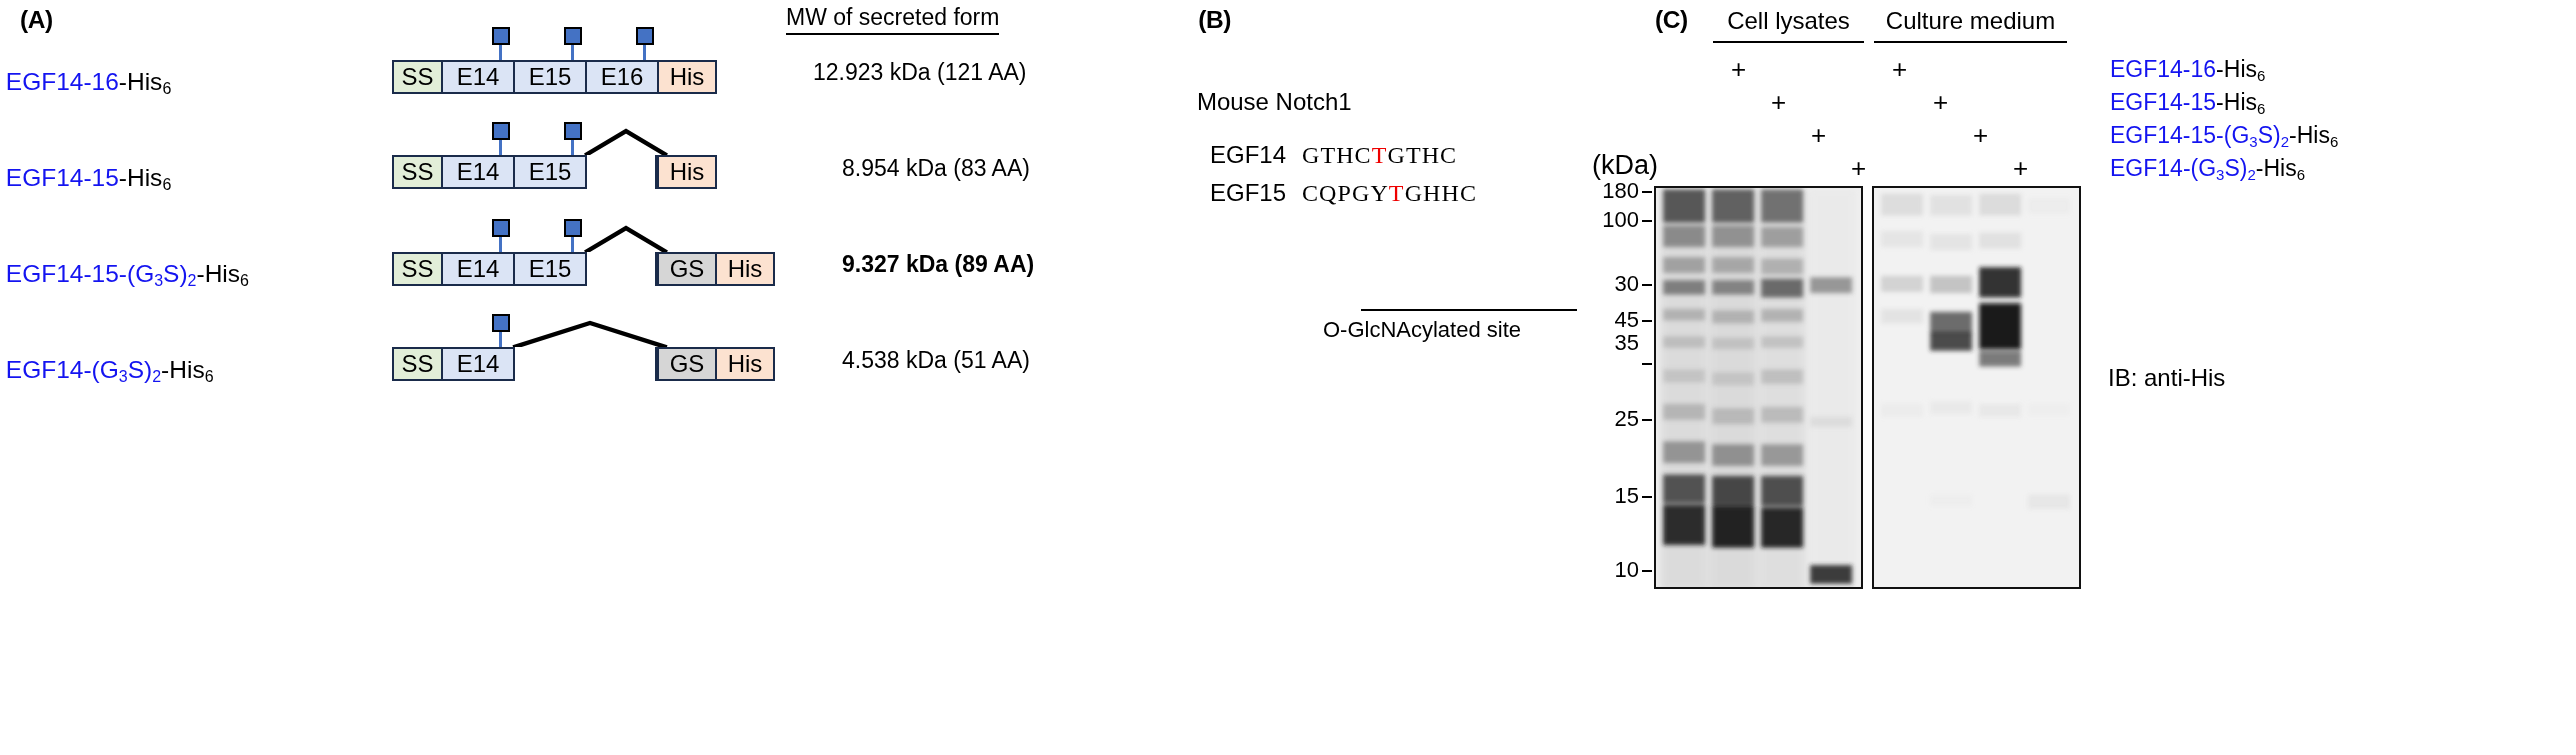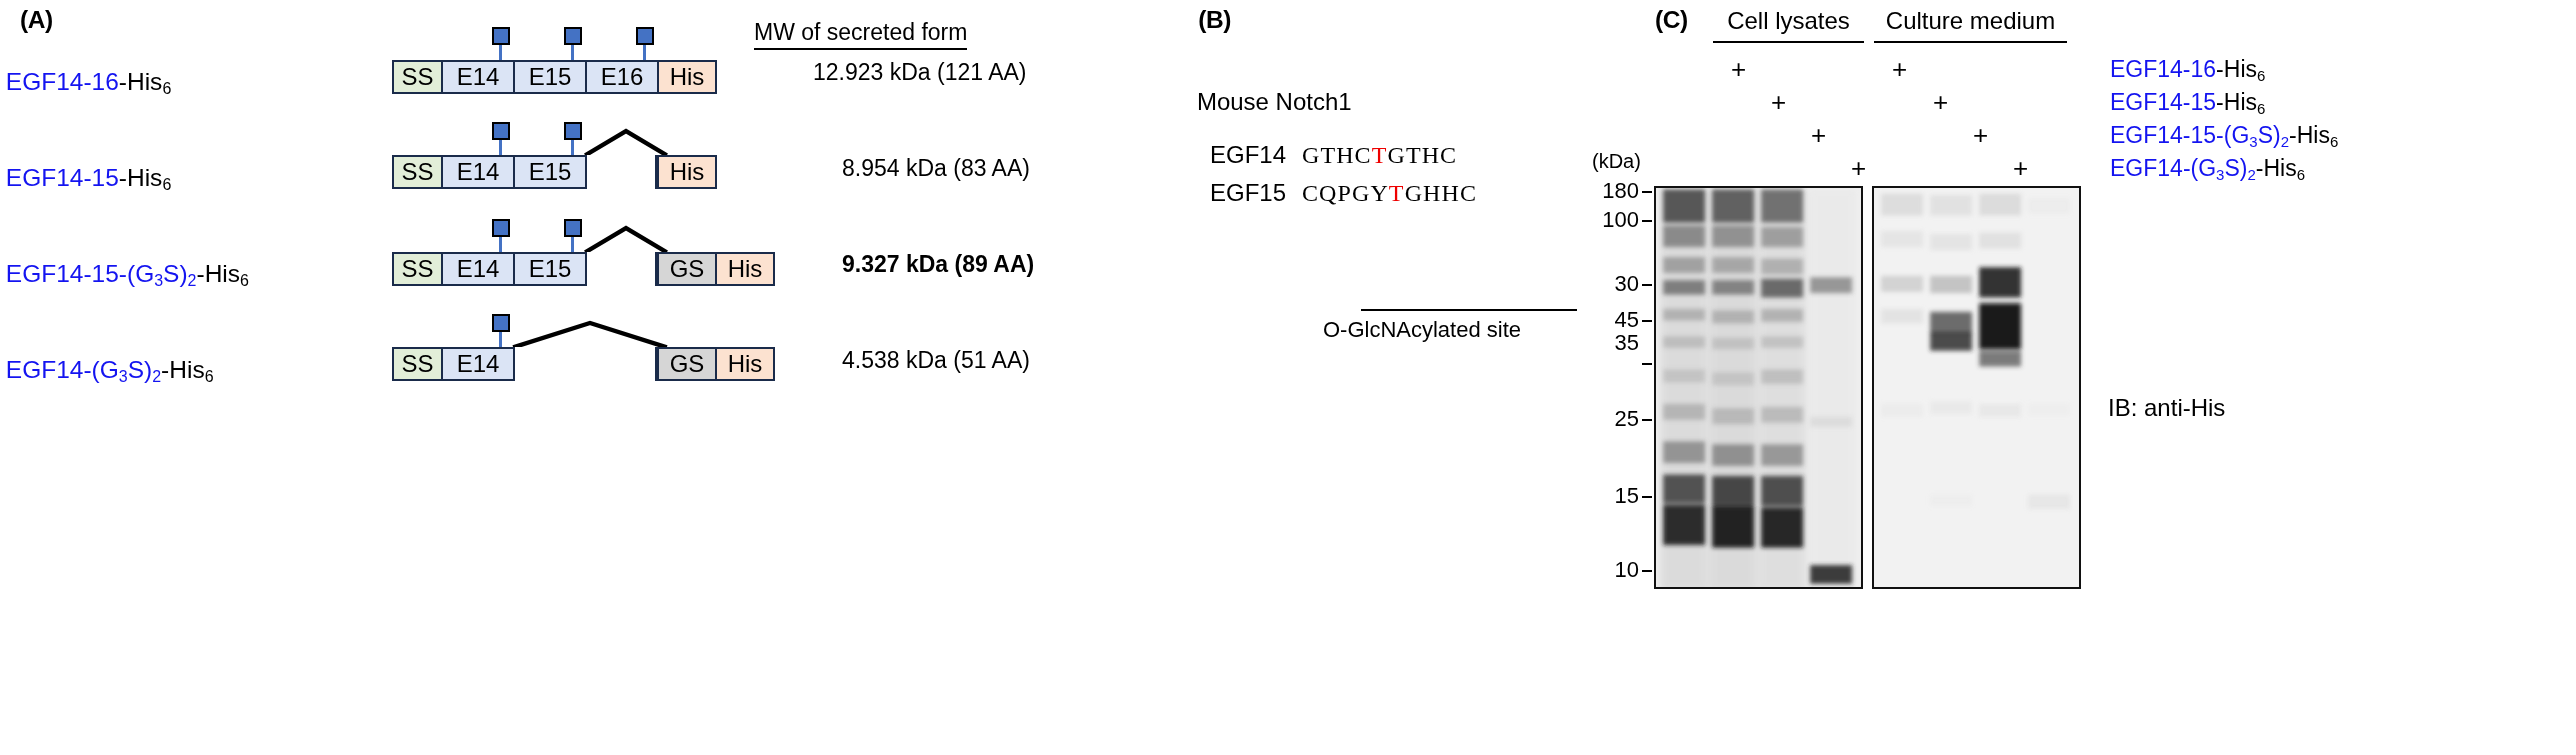--- a/index.html
+++ b/index.html
@@ -49,37 +49,37 @@
   .seqMono{font-family:"Liberation Serif", serif;font-size:24px;letter-spacing:1.1px;white-space:pre;}
   .seqMono .red{color:#ee0000;}
   .bUnderline{height:2.2px;background:#000;}
   .bCaption{font-size:22px;text-align:center;}
 
   
   #panelC{left:1655px;top:0;width:921px;height:719px;}
   .groupLabel{font-size:24px;white-space:nowrap;text-align:center;}
   .groupRule{height:2.2px;background:#000;}
   .plus{font-size:26px;line-height:1;}
-  .kda{font-size:20px;}
+  .kda{font-size:27px;}
   .mwTick{font-size:22px;text-align:right;white-space:nowrap;}
   .mwDash{position:absolute;width:10px;height:2.2px;background:#000;}
   .blotBox{position:absolute;border:2.2px solid #111;box-sizing:border-box;background:#f2f2f2;overflow:hidden;}
   .ib{font-size:24px;white-space:nowrap;}
   .cName{font-size:23px;white-space:nowrap;}
   .cName .blue{color:#1414f0;}
   .cName sub{font-size:15px;vertical-align:baseline;position:relative;top:4.3px;}
 </style>
 </head>
 <body>
 
 <div class="abs" id="panelA">
 
   <div class="abs panel-letter" style="left:20px;top:5.8px;">(A)</div>
 
-  <div class="abs mwHeader" style="left:754px;top:4.3px;margin-top:15px;">MW of secreted form</div>
+  <div class="abs mwHeader" style="left:786px;top:4.3px;">MW of secreted form</div>
 
   <div class="abs constructName" style="left:5.8px;top:68px;">
     <span class="blue">EGF14-16</span><span>-His</span><sub>6</sub>
   </div>
 
   <div class="abs diagram" style="left:392px;top:27px;">
 
     <div class="glycan" style="left:100px;top:0;"></div>
     <div class="stem" style="left:107px;top:18px;height:15px;"></div>
     <div class="glycan" style="left:172px;top:0;"></div>
@@ -337,21 +337,21 @@
         <rect x="146" y="226" width="58" height="22" fill="#4a4a4a" opacity="0.7"></rect>
         <rect x="146" y="300" width="58" height="18" fill="#d2d2d2" opacity="0.3"></rect>
 
         <rect x="214" y="14" width="58" height="22" fill="#dcdcdc" opacity="0.22"></rect>
         <rect x="214" y="300" width="58" height="16" fill="#e0e0e0" opacity="0.2"></rect>
         <rect x="214" y="426" width="58" height="20" fill="#cccccc" opacity="0.3"></rect>
       </g>
     </svg>
   </div>
 
-  <div class="abs ib" style="left:453px;top:394px;">IB: anti-His</div>
+  <div class="abs ib" style="left:453px;top:364px;">IB: anti-His</div>
 
   <div class="abs cName" style="left:455px;top:56px;">
     <span class="blue">EGF14-16</span><span>-His</span><sub>6</sub>
   </div>
 
   <div class="abs cName" style="left:455px;top:89px;">
     <span class="blue">EGF14-15</span><span>-His</span><sub>6</sub>
   </div>
 
   <div class="abs cName" style="left:455px;top:122px;">

